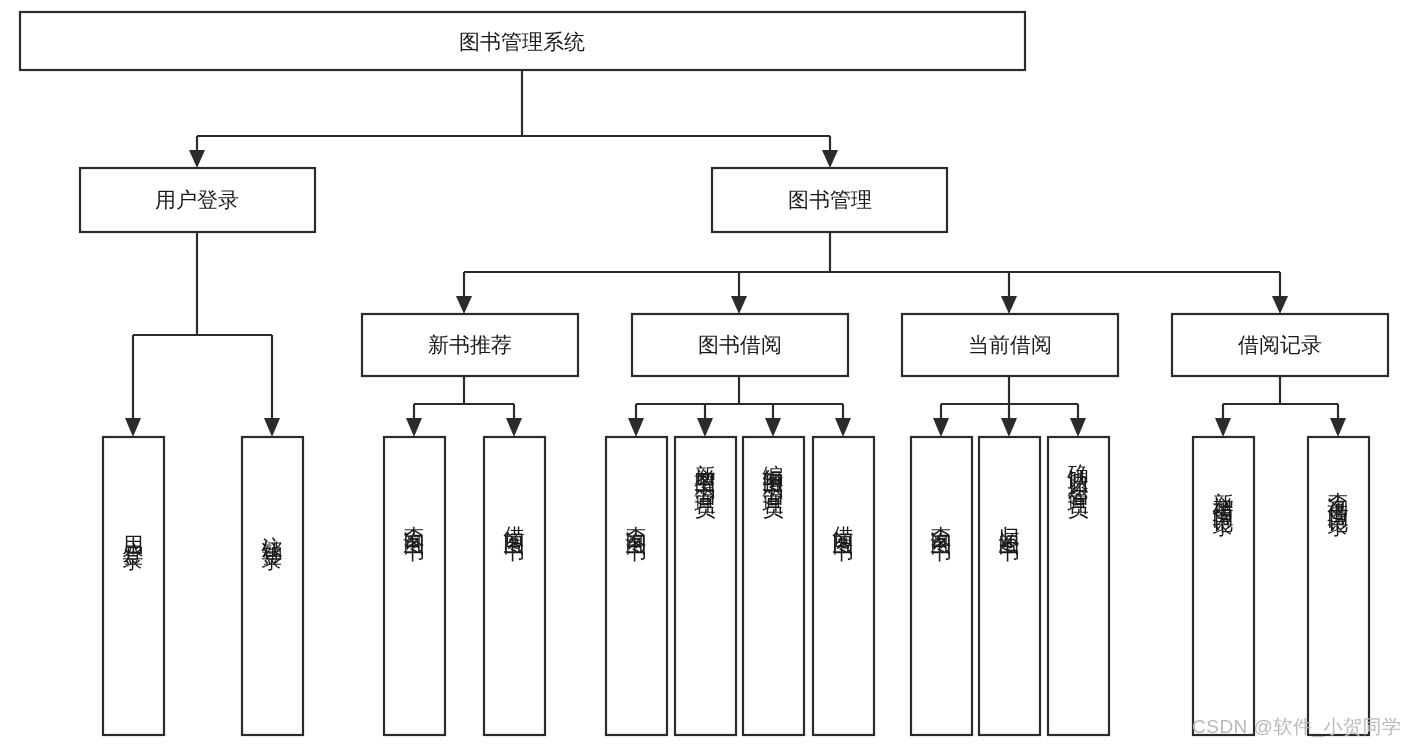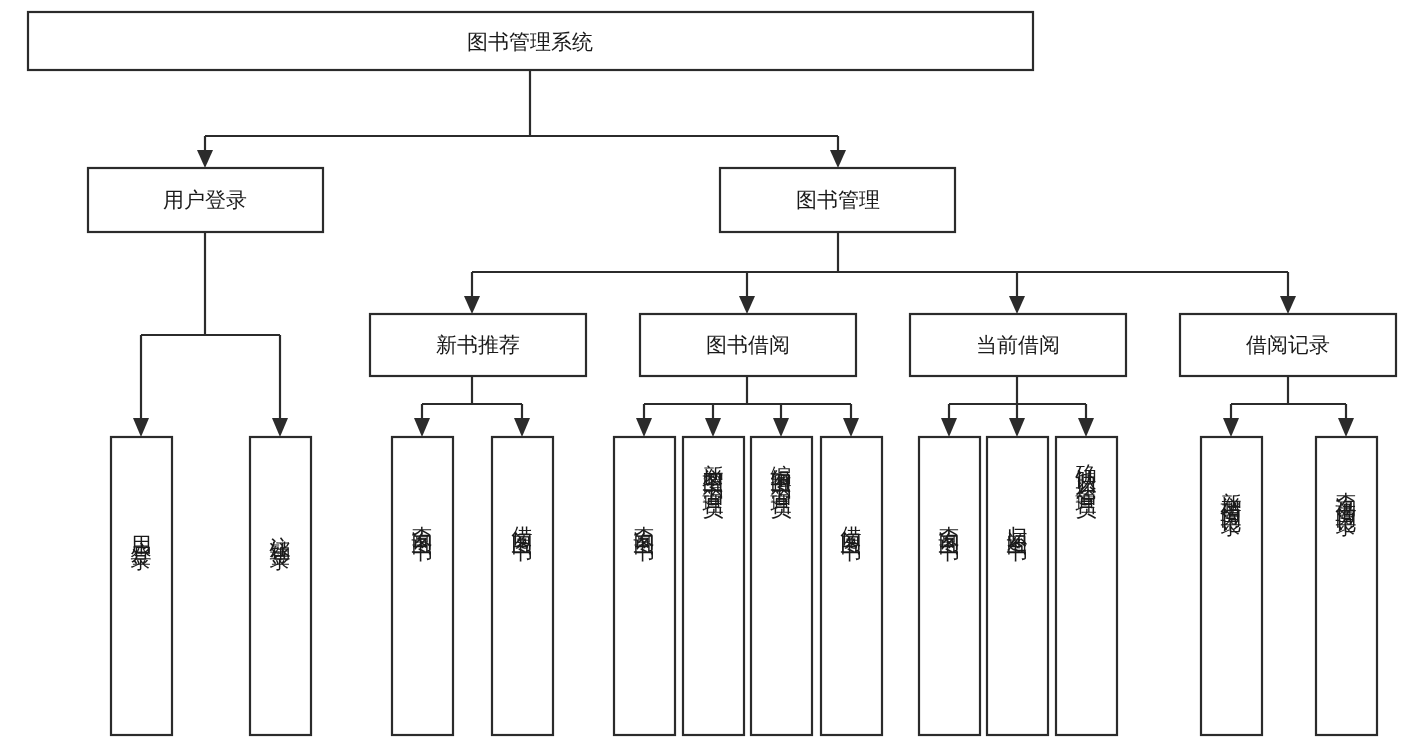--- a/index.html
+++ b/index.html
@@ -11,21 +11,20 @@
     width: 1405px;
     height: 747px;
     font-family: "Liberation Sans", "DejaVu Sans", sans-serif;
     overflow: hidden;
     position: relative;
   }
   #diagram-root {
     position: relative;
     width: 1323px;
     height: 747px;
-    margin-left: 8px;
   }
   svg.diagram {
     position: absolute;
     top: 0;
     left: 0;
     width: 1405px;
     height: 747px;
   }
   .node-box {
     fill: #ffffff;
@@ -246,14 +245,15 @@
     <span class="leaf-label">确认归还（管理员）</span>
   </div>
 
   <div class="leaf-label-wrap" style="left:1193px; top:437px; width:61px; height:298px; padding-top:38px;">
     <span class="leaf-label">新增借阅记录</span>
   </div>
   <div class="leaf-label-wrap" style="left:1308px; top:437px; width:61px; height:298px; padding-top:38px;">
     <span class="leaf-label">查询借阅记录</span>
   </div>
 
+  <div class="watermark">CSDN @软件_小贺同学</div>
 
 </div>
 
 </body></html>

